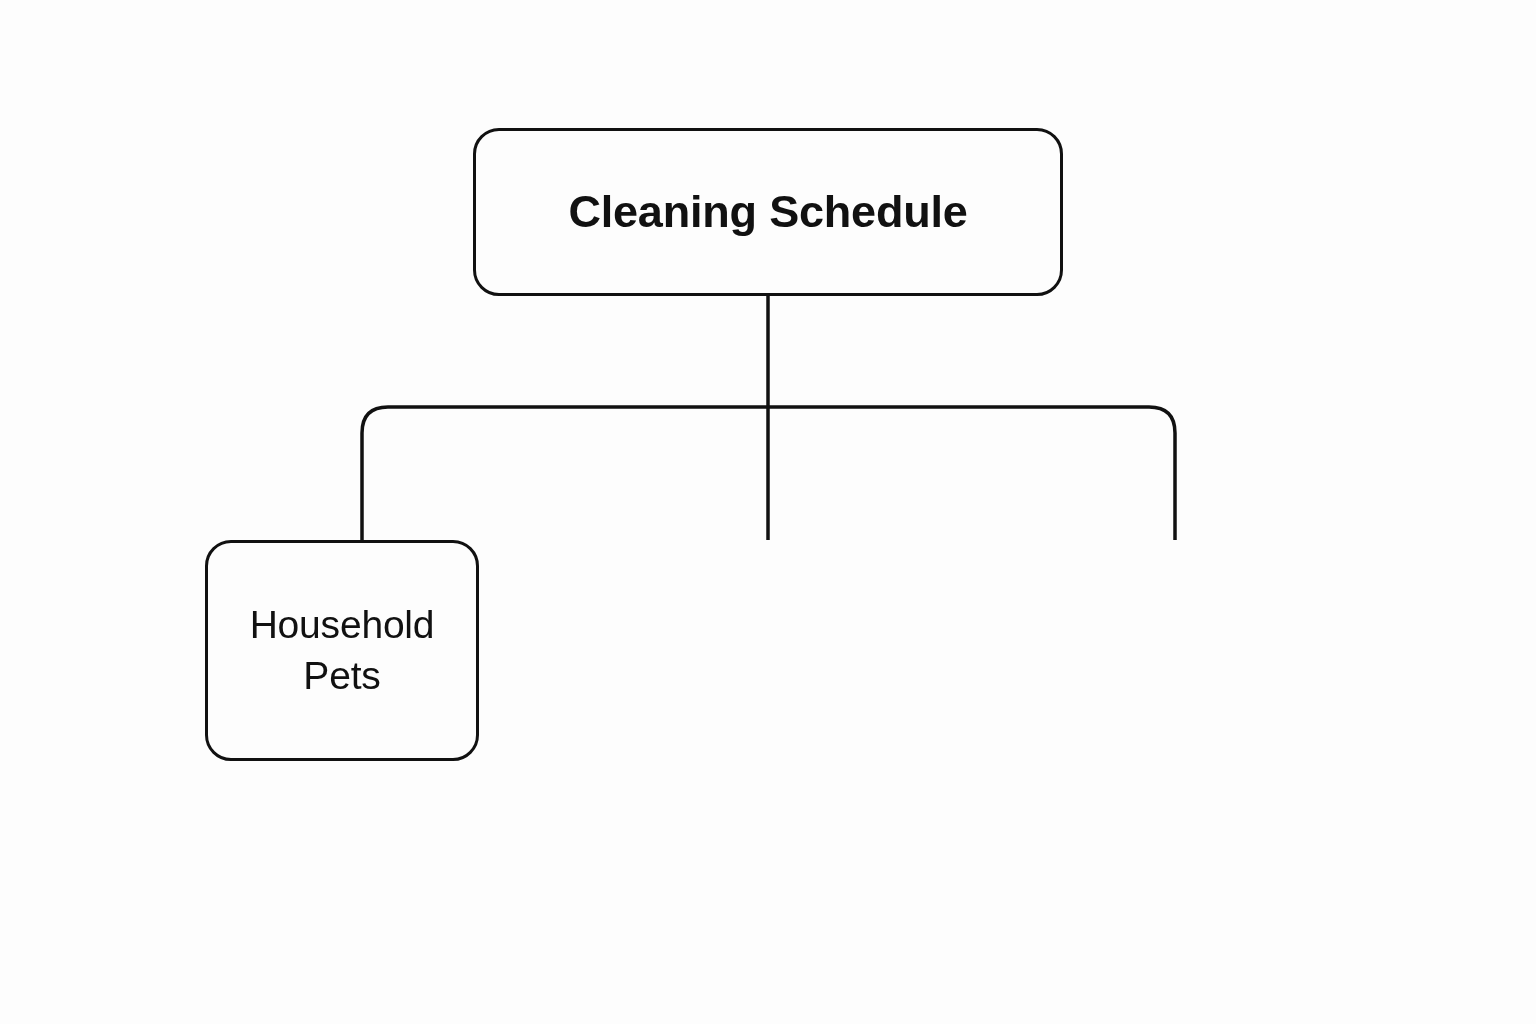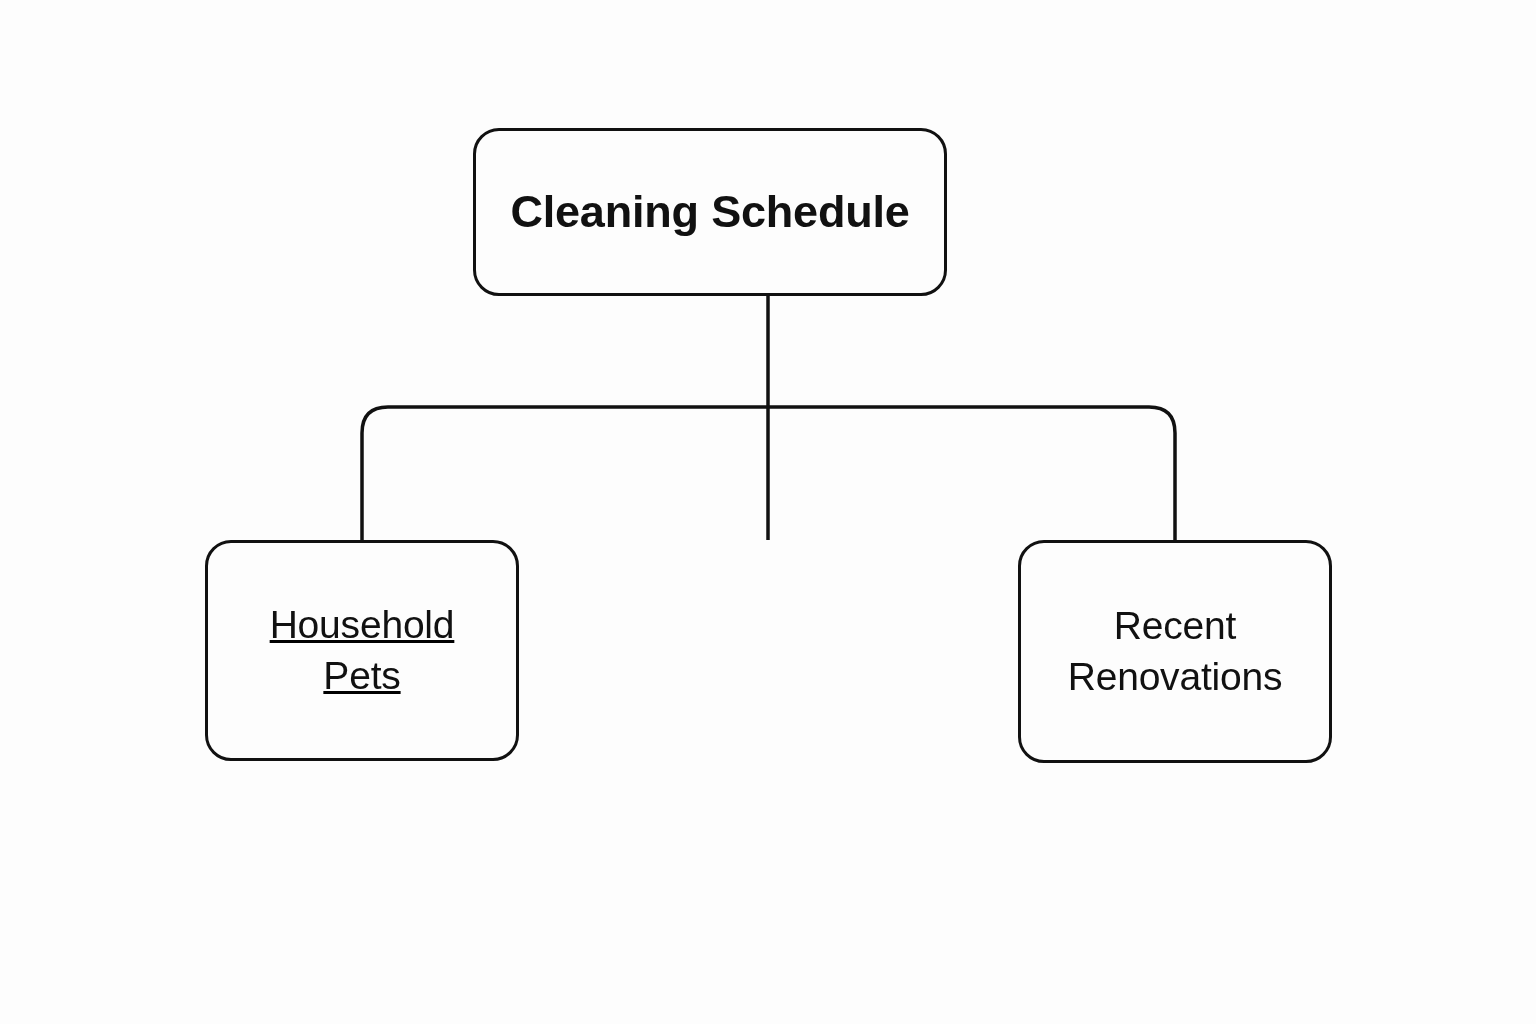--- a/index.html
+++ b/index.html
@@ -41,42 +41,41 @@
   }
   .node-label {
     color: #111111;
     white-space: pre-line;
     line-height: 1.3;
   }
   
   #node-root {
     left: 473px;
     top: 128px;
-    width: 474px;
+    width: 590px;
     height: 168px;
   }
   #node-root .node-label {
     font-size: 45px;
     font-weight: 600;
     letter-spacing: -0.2px;
   }
   
   .node-child {
     top: 540px;
     height: 221px;
   }
   .node-child .node-label {
     font-size: 39px;
     font-weight: 400;
     letter-spacing: -0.2px;
   }
   #node-child-0 {
     left: 205px;
-    width: 314px;
-    text-decoration: underline;
+    width: 274px;
   }
   #node-child-1 {
     left: 610px;
     width: 315px;
     height: 223px;
   }
   #node-child-2 {
     left: 1018px;
     width: 314px;
     height: 223px;
@@ -99,18 +98,14 @@
   <div class="node" id="node-root">
     <span class="node-label">Cleaning Schedule</span>
   </div>
 
   <div class="node node-child" id="node-child-0">
     <span class="node-label">Household
 Pets</span>
   </div>
 
 
-  <div class="node node-child" id="node-child-2">
-    <span class="node-label">Recent
-Renovations</span>
-  </div>
 
 </div>
 
 </body></html>

